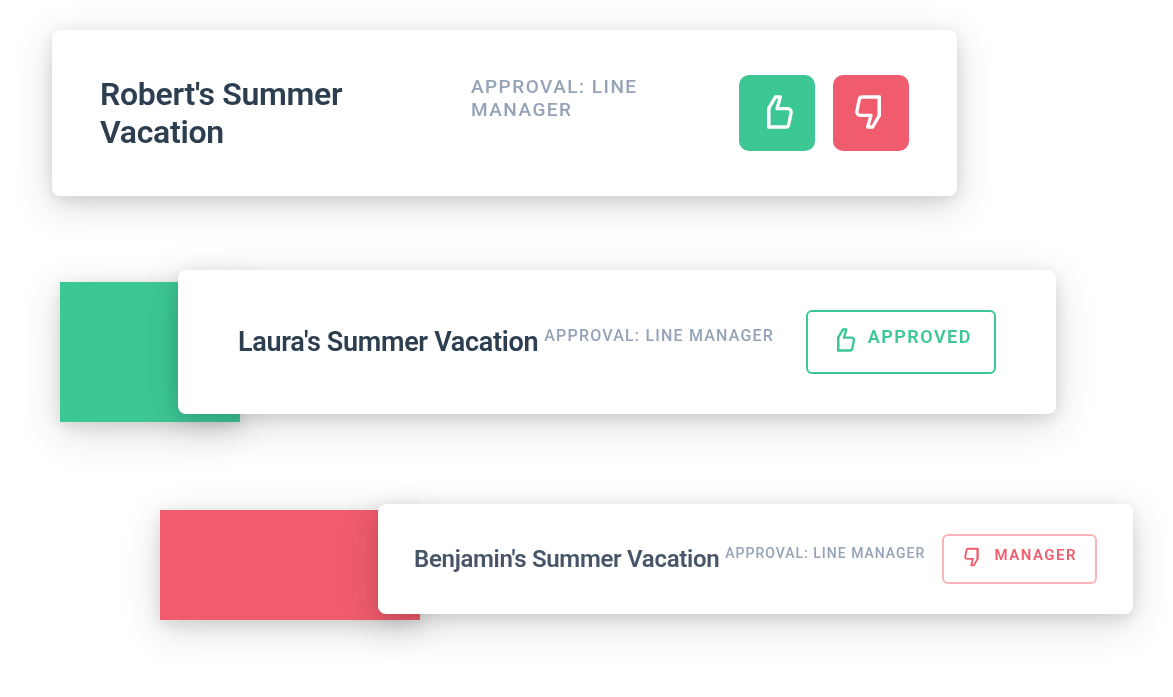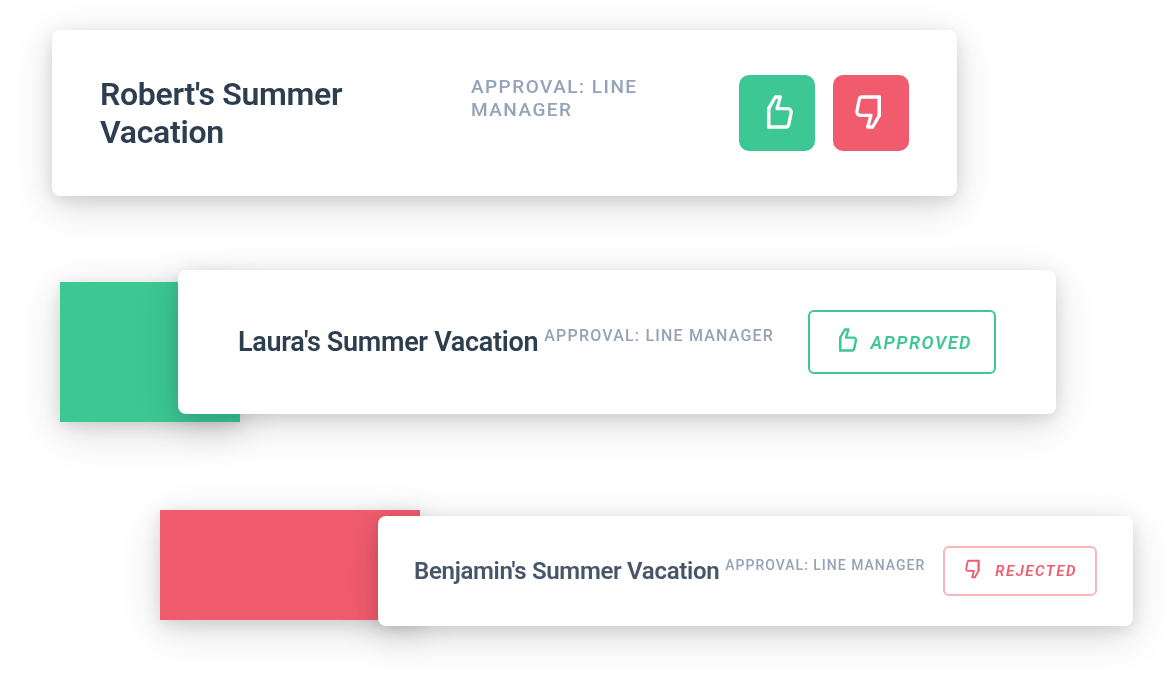--- a/index.html
+++ b/index.html
@@ -86,27 +86,26 @@
     }
     .action-btn.reject {
       background: #f05c6e;
     }
     .action-btn svg {
       width: 40px;
       height: 40px;
     }
     .status-badge {
       display: flex;
-      align-items: center;
+      align-items: flex-start;
       gap: 10px;
       border: 2px solid;
       border-radius: 6px;
       font-weight: 600;
       letter-spacing: 1.5px;
-      font-style: italic;
     }
     .status-badge.approved {
       border-color: #3dc795;
       color: #3dc795;
       padding: 14px 22px;
       font-size: 18px;
     }
     .status-badge.approved svg {
       width: 28px;
       height: 28px;
@@ -158,21 +157,21 @@
     .stripe-red {
       position: absolute;
       top: 10px;
       left: 0;
       width: 260px;
       height: 110px;
       background: #f05c6e;
       box-shadow: 0 10px 40px rgba(0, 0, 0, 0.15), 0 4px 15px rgba(0, 0, 0, 0.1);
     }
     .card-3 {
-      top: 16px;
+      top: 4px;
       left: 218px;
       width: 755px;
       padding: 30px 36px;
     }
   </style>
 </head>
 <body>
 
 <div class="card card-1">
   <div class="card-content">
@@ -225,16 +224,16 @@
       <div class="card-title-sm">Benjamin's Summer Vacation</div>
       <div class="card-subtitle-sm">APPROVAL: LINE MANAGER</div>
     </div>
     <div class="status-badge rejected">
       <span>
         <svg viewBox="0 0 24 24" fill="none" stroke="#f05c6e" stroke-width="2" stroke-linecap="round" stroke-linejoin="round">
           <path d="M17 14V3"></path>
           <path d="M10 21l2-7H5.5a2 2 0 0 1-2-2.3l1.4-7a2 2 0 0 1 2-1.7H17v11l-4 7z"></path>
         </svg>
       </span>
-      <span>REJECTED</span>
+      <span>MANAGER</span>
     </div>
   </div>
 </div>
 
 </body></html>

